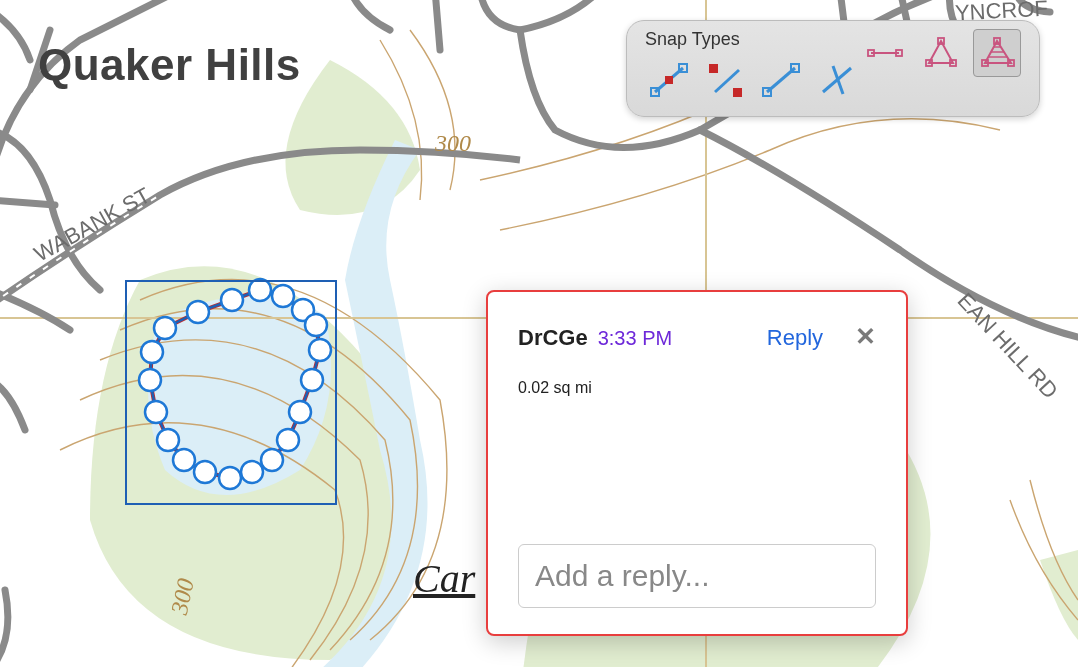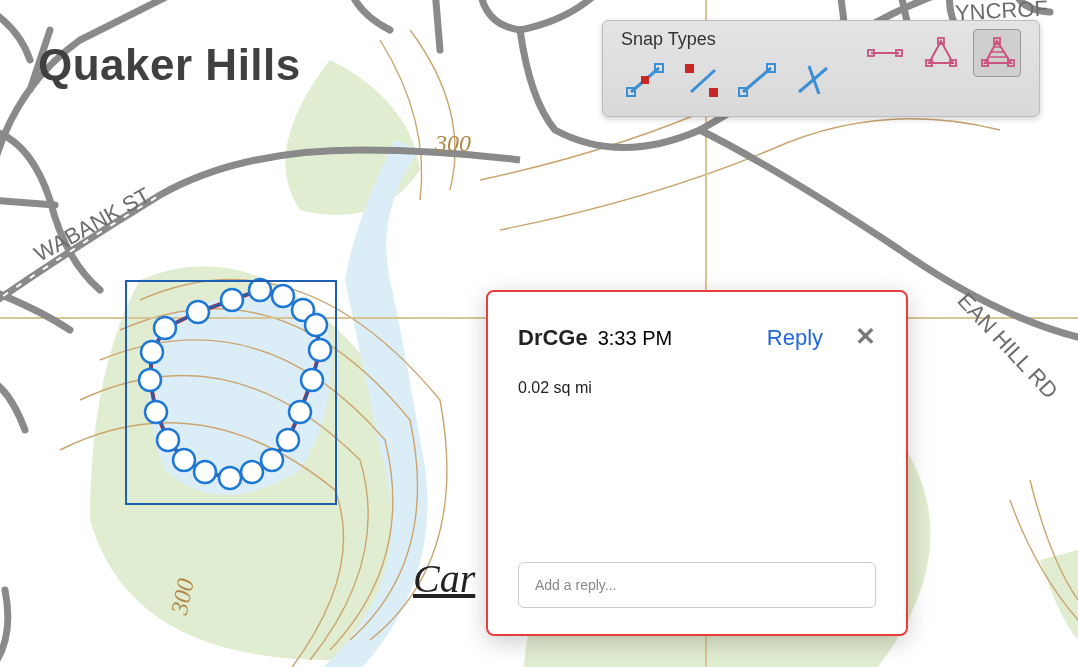--- a/index.html
+++ b/index.html
@@ -24,24 +24,23 @@
       font-weight: bold;
       color: #404040;
       letter-spacing: 0.5px;
     }
     .toolbar {
       position: absolute;
       top: 20px;
       right: 38px;
       background: linear-gradient(#e4e4e4, #d9d9d9);
       border: 1px solid #bcbcbc;
-      border-radius: 6px;
+      border-radius: 18px;
       padding: 8px 18px 12px;
       display: flex;
-      gap: 24px;
       box-shadow: 0 2px 6px rgba(0,0,0,0.18);
     }
     .toolbar-group { display: flex; flex-direction: column; gap: 6px; }
     .toolbar-heading {
       font-size: 18px;
       color: #333;
     }
     .toolbar-icons { display: flex; gap: 8px; }
     .tool-btn {
       width: 48px;
@@ -72,21 +71,21 @@
       display: flex;
       flex-direction: column;
     }
     .comment-header {
       display: flex;
       align-items: baseline;
       gap: 10px;
       margin-bottom: 18px;
     }
     .comment-author { font-weight: 600; font-size: 22px; color: #222; }
-    .comment-time { font-size: 20px; color: #000000; }
+    .comment-time { font-size: 20px; color: #6d28d9; }
     .comment-reply-link {
       margin-left: auto;
       font-size: 22px;
       color: #2266dd;
       cursor: pointer;
       margin-right: 22px;
       text-align: right;
     }
     .comment-close {
       font-size: 25px;
@@ -99,21 +98,21 @@
       font-size: 16px;
       color: #222;
       margin-bottom: auto;
       margin-top: 10px;
     }
     .reply-input {
       width: 100%;
       border: 1px solid #ccc;
       border-radius: 6px;
       padding: 14px 16px;
-      font-size: 14px;
+      font-size: 30px;
       color: #333;
       outline: none;
       font-family: inherit;
     }
     .reply-input::placeholder { color: #888; }
     .selection-rect {
       position: absolute;
       left: 125px;
       top: 280px;
       width: 212px;

